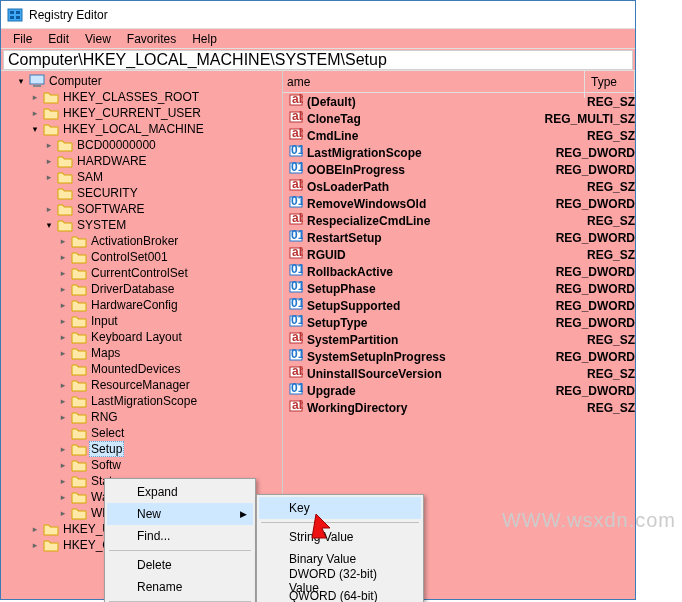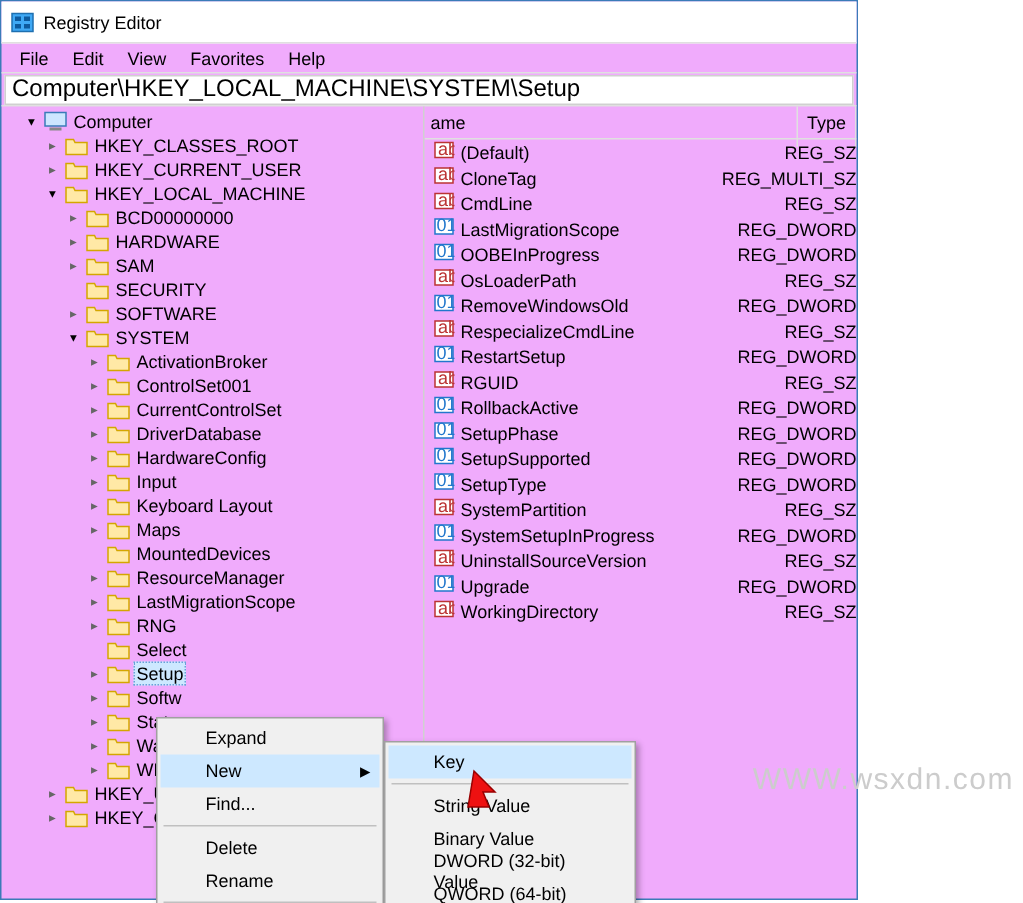--- a/index.html
+++ b/index.html
@@ -1,32 +1,32 @@
 <!DOCTYPE html>
 <html><head>
 <meta charset="utf-8">
 <style>
 * { box-sizing: border-box; margin: 0; padding: 0; font-family: "Segoe UI", Tahoma, sans-serif; font-size: 12px; }
 body { width: 682px; height: 602px; background: #fff; overflow: hidden; user-select: none; position: relative; }
-.window { width: 572px; height: 600px; border: 1px solid #3a7bb8; background: #f0abfc; display: flex; flex-direction: column; }
+.window { width: 636px; height: 600px; border: 1px solid #3a7bb8; background: #fca5a5; display: flex; flex-direction: column; }
 .titlebar { height: 28px; background: #fff; display: flex; align-items: center; padding: 0 6px; border-bottom: 1px solid #e0e0e0; }
 .titlebar .icon { width: 16px; height: 16px; margin-right: 6px; }
 .titlebar .title { font-size: 12px; }
 .menubar { height: 20px; display: flex; align-items: center; padding: 0 4px; border-bottom: 1px solid #e0e0e0; }
 .menubar .menu-item { padding: 2px 8px; cursor: default; }
 .pathbar { height: 22px; border-bottom: 1px solid #e0e0e0; display: flex; align-items: center; }
 .pathbar input { width: 100%; height: 20px; border: 1px solid #d0d0d0; padding: 0 4px; font-size: 16px; margin: 0 2px; }
 .content { flex: 1; display: flex; min-height: 0; }
 .tree { width: 282px; border-right: 1px solid #d0d0d0; overflow: hidden; padding-top: 2px; position: relative; }
 .list { flex: 1; overflow: hidden; display: flex; flex-direction: column; }
 .list-header { display: flex; border-bottom: 1px solid #e0e0e0; height: 22px; align-items: center; }
 .list-header .col { padding: 16px 6px; border-right: 1px solid #e0e0e0; height: 100%; display: flex; align-items: center; }
 .col-name { width: 320px; margin-left: -18px; padding-left: 22px !important; }
 .col-type { flex: 1; text-align: right; }
-.list-body { flex: 1; overflow: hidden; }
+.list-body { flex: 1; overflow: hidden; font-weight: bold; }
 .row { display: flex; height: 17px; align-items: center; }
 .row .cell-name { width: 320px; padding-left: 6px; display: flex; align-items: center; gap: 4px; }
 .row .cell-type { flex: 1; padding-left: 6px; text-align: right; }
 .tree-item { display: flex; align-items: center; height: 16px; white-space: nowrap; }
 .tree-item .arrow { width: 12px; text-align: center; color: #666; font-size: 9px; cursor: default; }
 .tree-item .arrow.open { color: #000; }
 .tree-item .foldicon { width: 16px; height: 14px; margin: 0 2px; }
 .tree-item .label { padding: 0 2px; }
 .tree-item .label.sel { background: #cde8ff; border: 1px dotted #6aa0d8; padding: 0 1px; }
 .indent1 { padding-left: 14px; }

